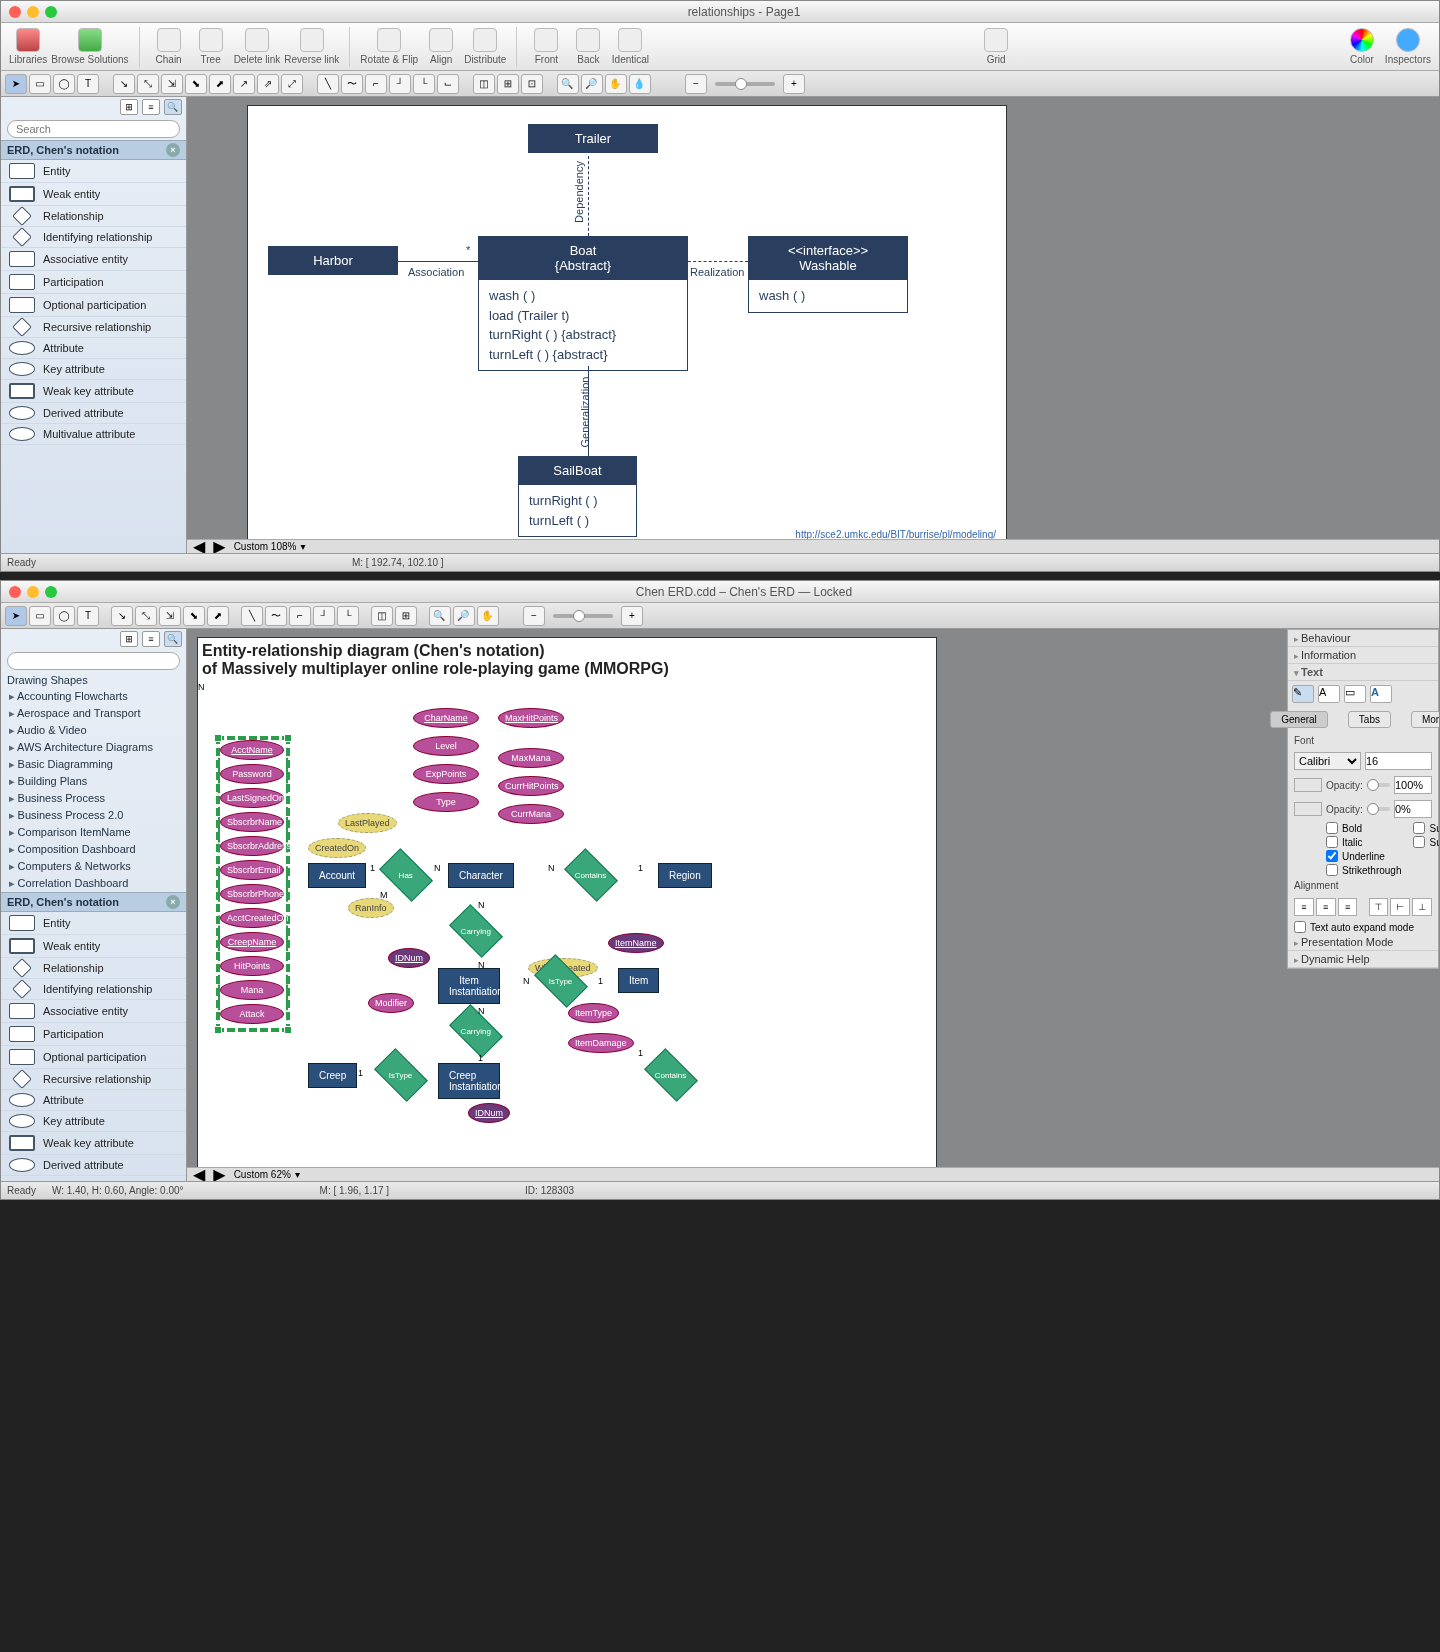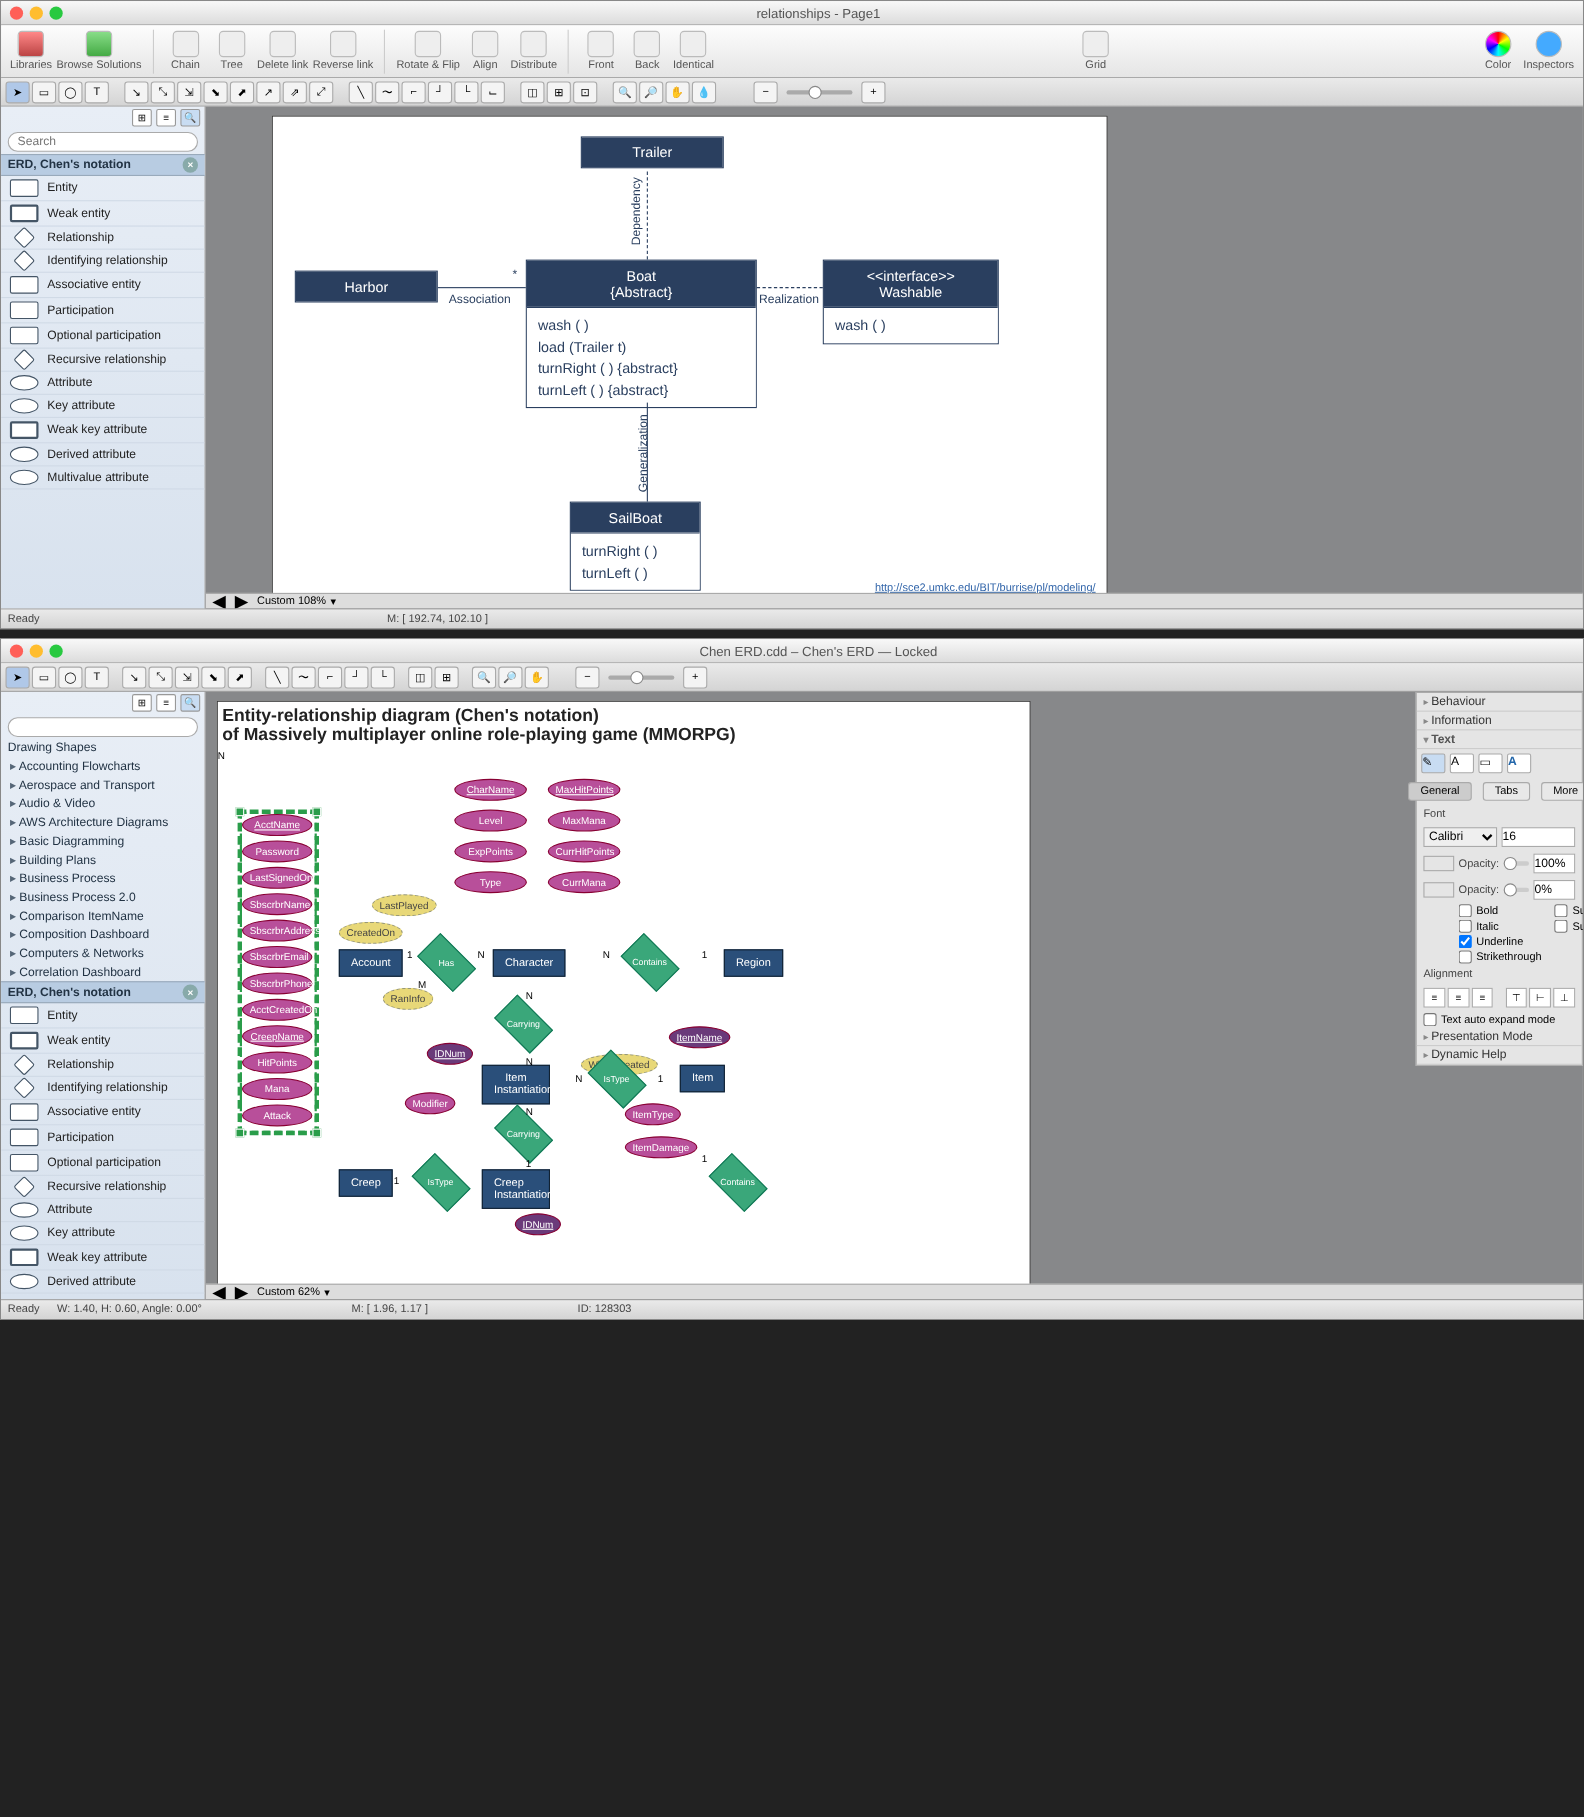--- a/index.html
+++ b/index.html
@@ -68,21 +68,21 @@
   .handle{position:absolute;width:8px;height:8px;background:#2a9d4a;border:1px solid #fff;}
   
   .inspector{position:absolute;top:0;right:0;width:152px;background:#e5e5e5;border:1px solid #aaa;font-size:11px;}
   .insp-sec{padding:2px 6px;border-bottom:1px solid #ccc;color:#333;}
   .insp-sec.hdr{font-weight:bold;color:#555;}
   .insp-sec::before{content:"▸ ";color:#888;font-size:9px;}
   .insp-sec.open::before{content:"▾ ";}
   .insp-icons{display:flex;gap:4px;padding:4px;}
   .insp-ico{width:22px;height:18px;border:1px solid #aaa;background:#fff;border-radius:2px;}
   .insp-ico.act{background:#c8dcf2;}
-  .insp-tabs{display:flex;justify-content:center;gap:10px;padding:4px;}
+  .insp-tabs{display:flex;justify-content:center;gap:20px;padding:4px;}
   .insp-tab{padding:2px 10px;border:1px solid #aaa;background:#e8e8e8;font-size:10px;border-radius:3px;}
   .insp-tab.sel{background:#ccc;}
   .insp-row{display:flex;align-items:center;gap:4px;padding:3px 6px;}
   .insp-row select,.insp-row input[type=text]{flex:1;height:18px;font-size:11px;border:1px solid #aaa;}
   .insp-row .sm{width:38px;flex:0;}
   .insp-label{font-size:10px;color:#444;}
   .insp-slider{flex:1;height:4px;background:#ccc;border-radius:2px;position:relative;}
   .insp-slider::after{content:"";position:absolute;width:10px;height:10px;background:#fff;border:1px solid #888;border-radius:50%;top:-4px;}
   .chk{display:flex;align-items:center;gap:4px;padding:1px 6px;font-size:10px;}
   .chk input{width:12px;height:12px;}
@@ -474,21 +474,21 @@
           </div>
 
         <div id="col2" style="position:absolute;top:70px;left:215px;">
             <div class="er-attr key" style="position: relative; margin-bottom: 8px; width: 66px;">CharName</div>
             <div class="er-attr" style="position: relative; margin-bottom: 8px; width: 66px;">Level</div>
             <div class="er-attr" style="position: relative; margin-bottom: 8px; width: 66px;">ExpPoints</div>
             <div class="er-attr" style="position: relative; margin-bottom: 8px; width: 66px;">Type</div>
           </div>
 
         <div id="col3" style="position:absolute;top:70px;left:300px;">
-            <div class="er-attr key" style="position: relative; margin-bottom: 8px; width: 66px; text-decoration: underline;">MaxHitPoints</div>
+            <div class="er-attr key" style="position: relative; margin-bottom: 20px; width: 66px; text-decoration: underline;">MaxHitPoints</div>
             <div class="er-attr" style="position: relative; margin-bottom: 8px; width: 66px;">MaxMana</div>
             <div class="er-attr" style="position: relative; margin-bottom: 8px; width: 66px;">CurrHitPoints</div>
             <div class="er-attr" style="position: relative; margin-bottom: 8px; width: 66px;">CurrMana</div>
           </div>
 
         <div class="er-attr der" style="top:175px;left:140px;">LastPlayed</div>
         <div class="er-attr der" style="top:200px;left:110px;text-align:center;">CreatedOn</div>
         <div class="er-attr der" style="top:260px;left:150px;">RanInfo</div>
         <div class="er-attr der" style="top:320px;left:330px;">WhenCreated</div>
 

